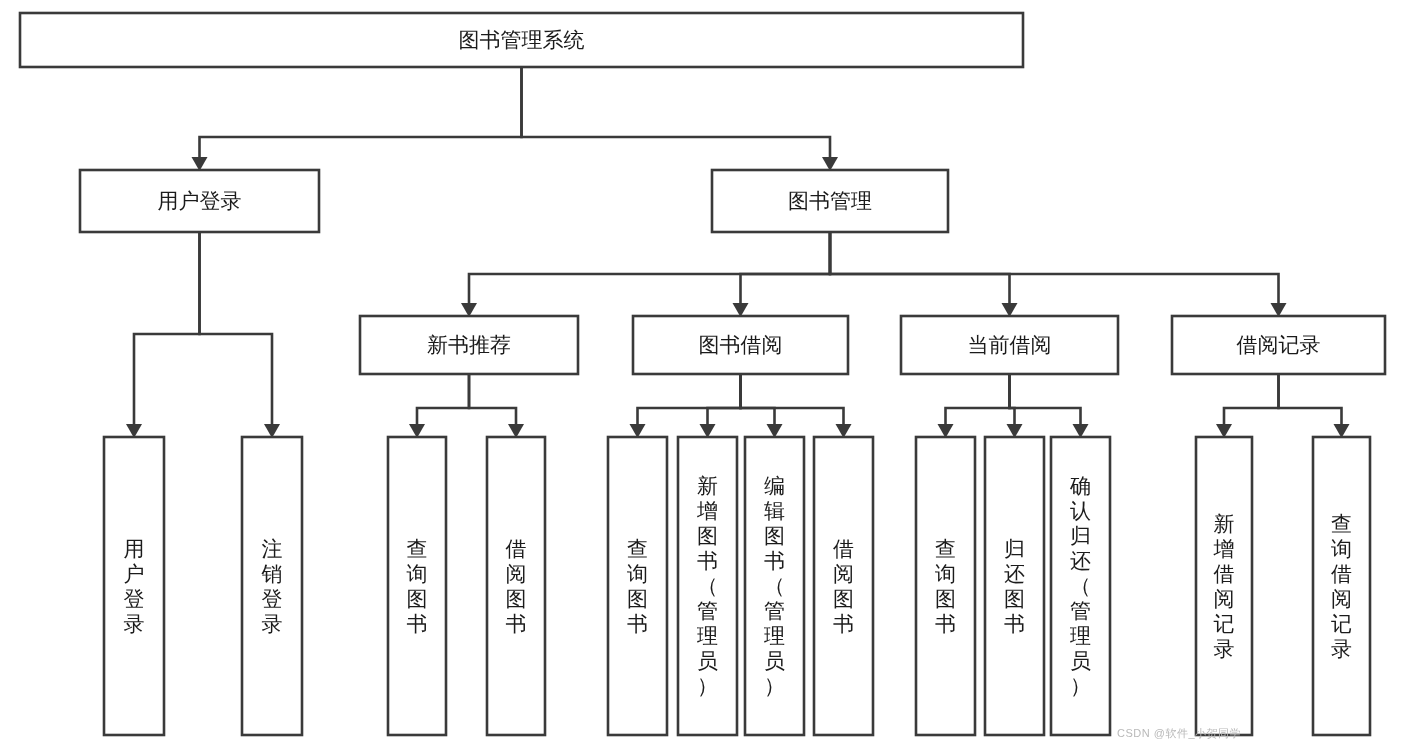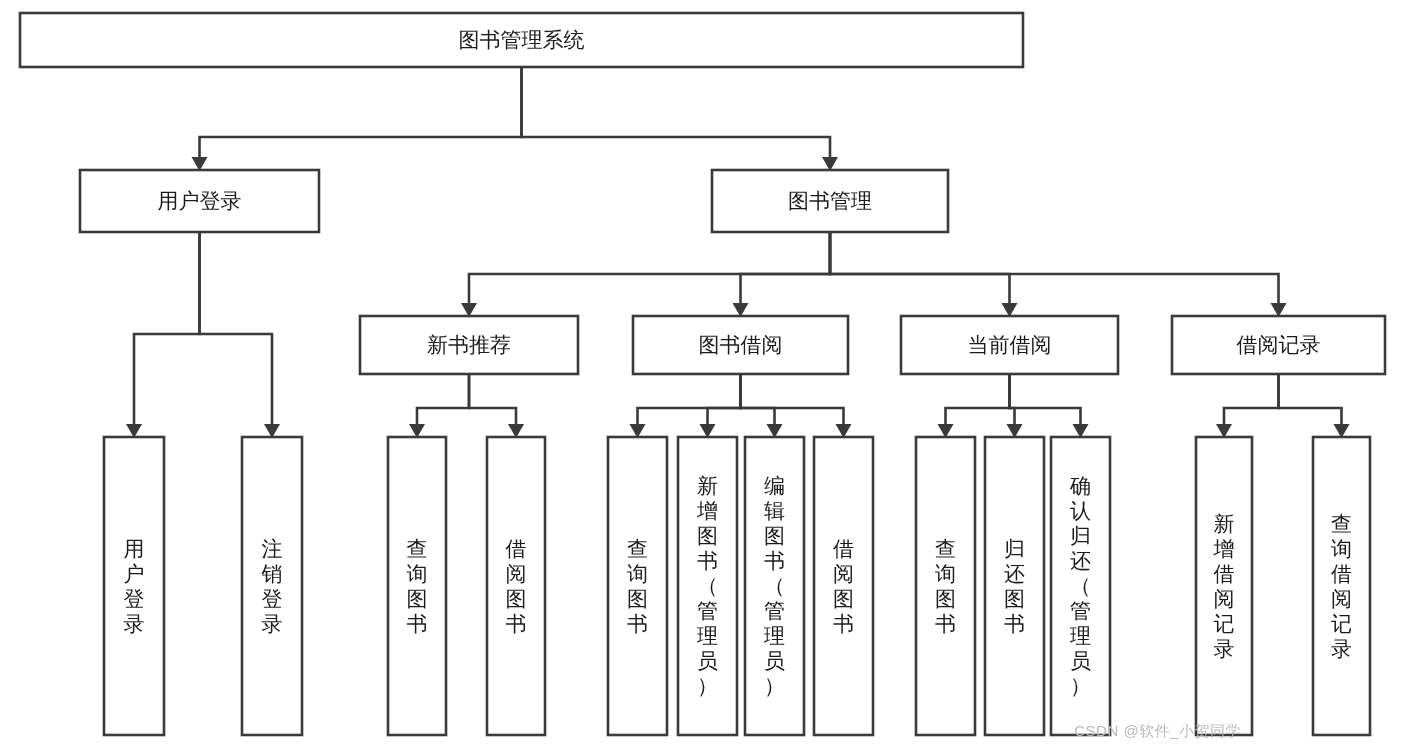--- a/index.html
+++ b/index.html
@@ -54,21 +54,21 @@
     font-family: "Liberation Sans", "DejaVu Sans", sans-serif;
     font-size: 21px;
     fill: #1b1b1b;
     text-anchor: middle;
   }
   .watermark-text {
     position: absolute;
     right: 8px;
     bottom: 6px;
     font-family: "Liberation Sans", "DejaVu Sans", sans-serif;
-    font-size: 15px;
+    font-size: 11px;
     color: #b9b9b9;
     letter-spacing: 0.5px;
     white-space: nowrap;
     pointer-events: none;
   }
 </style>
 </head>
 <body>
 
 <div id="diagram-root">

